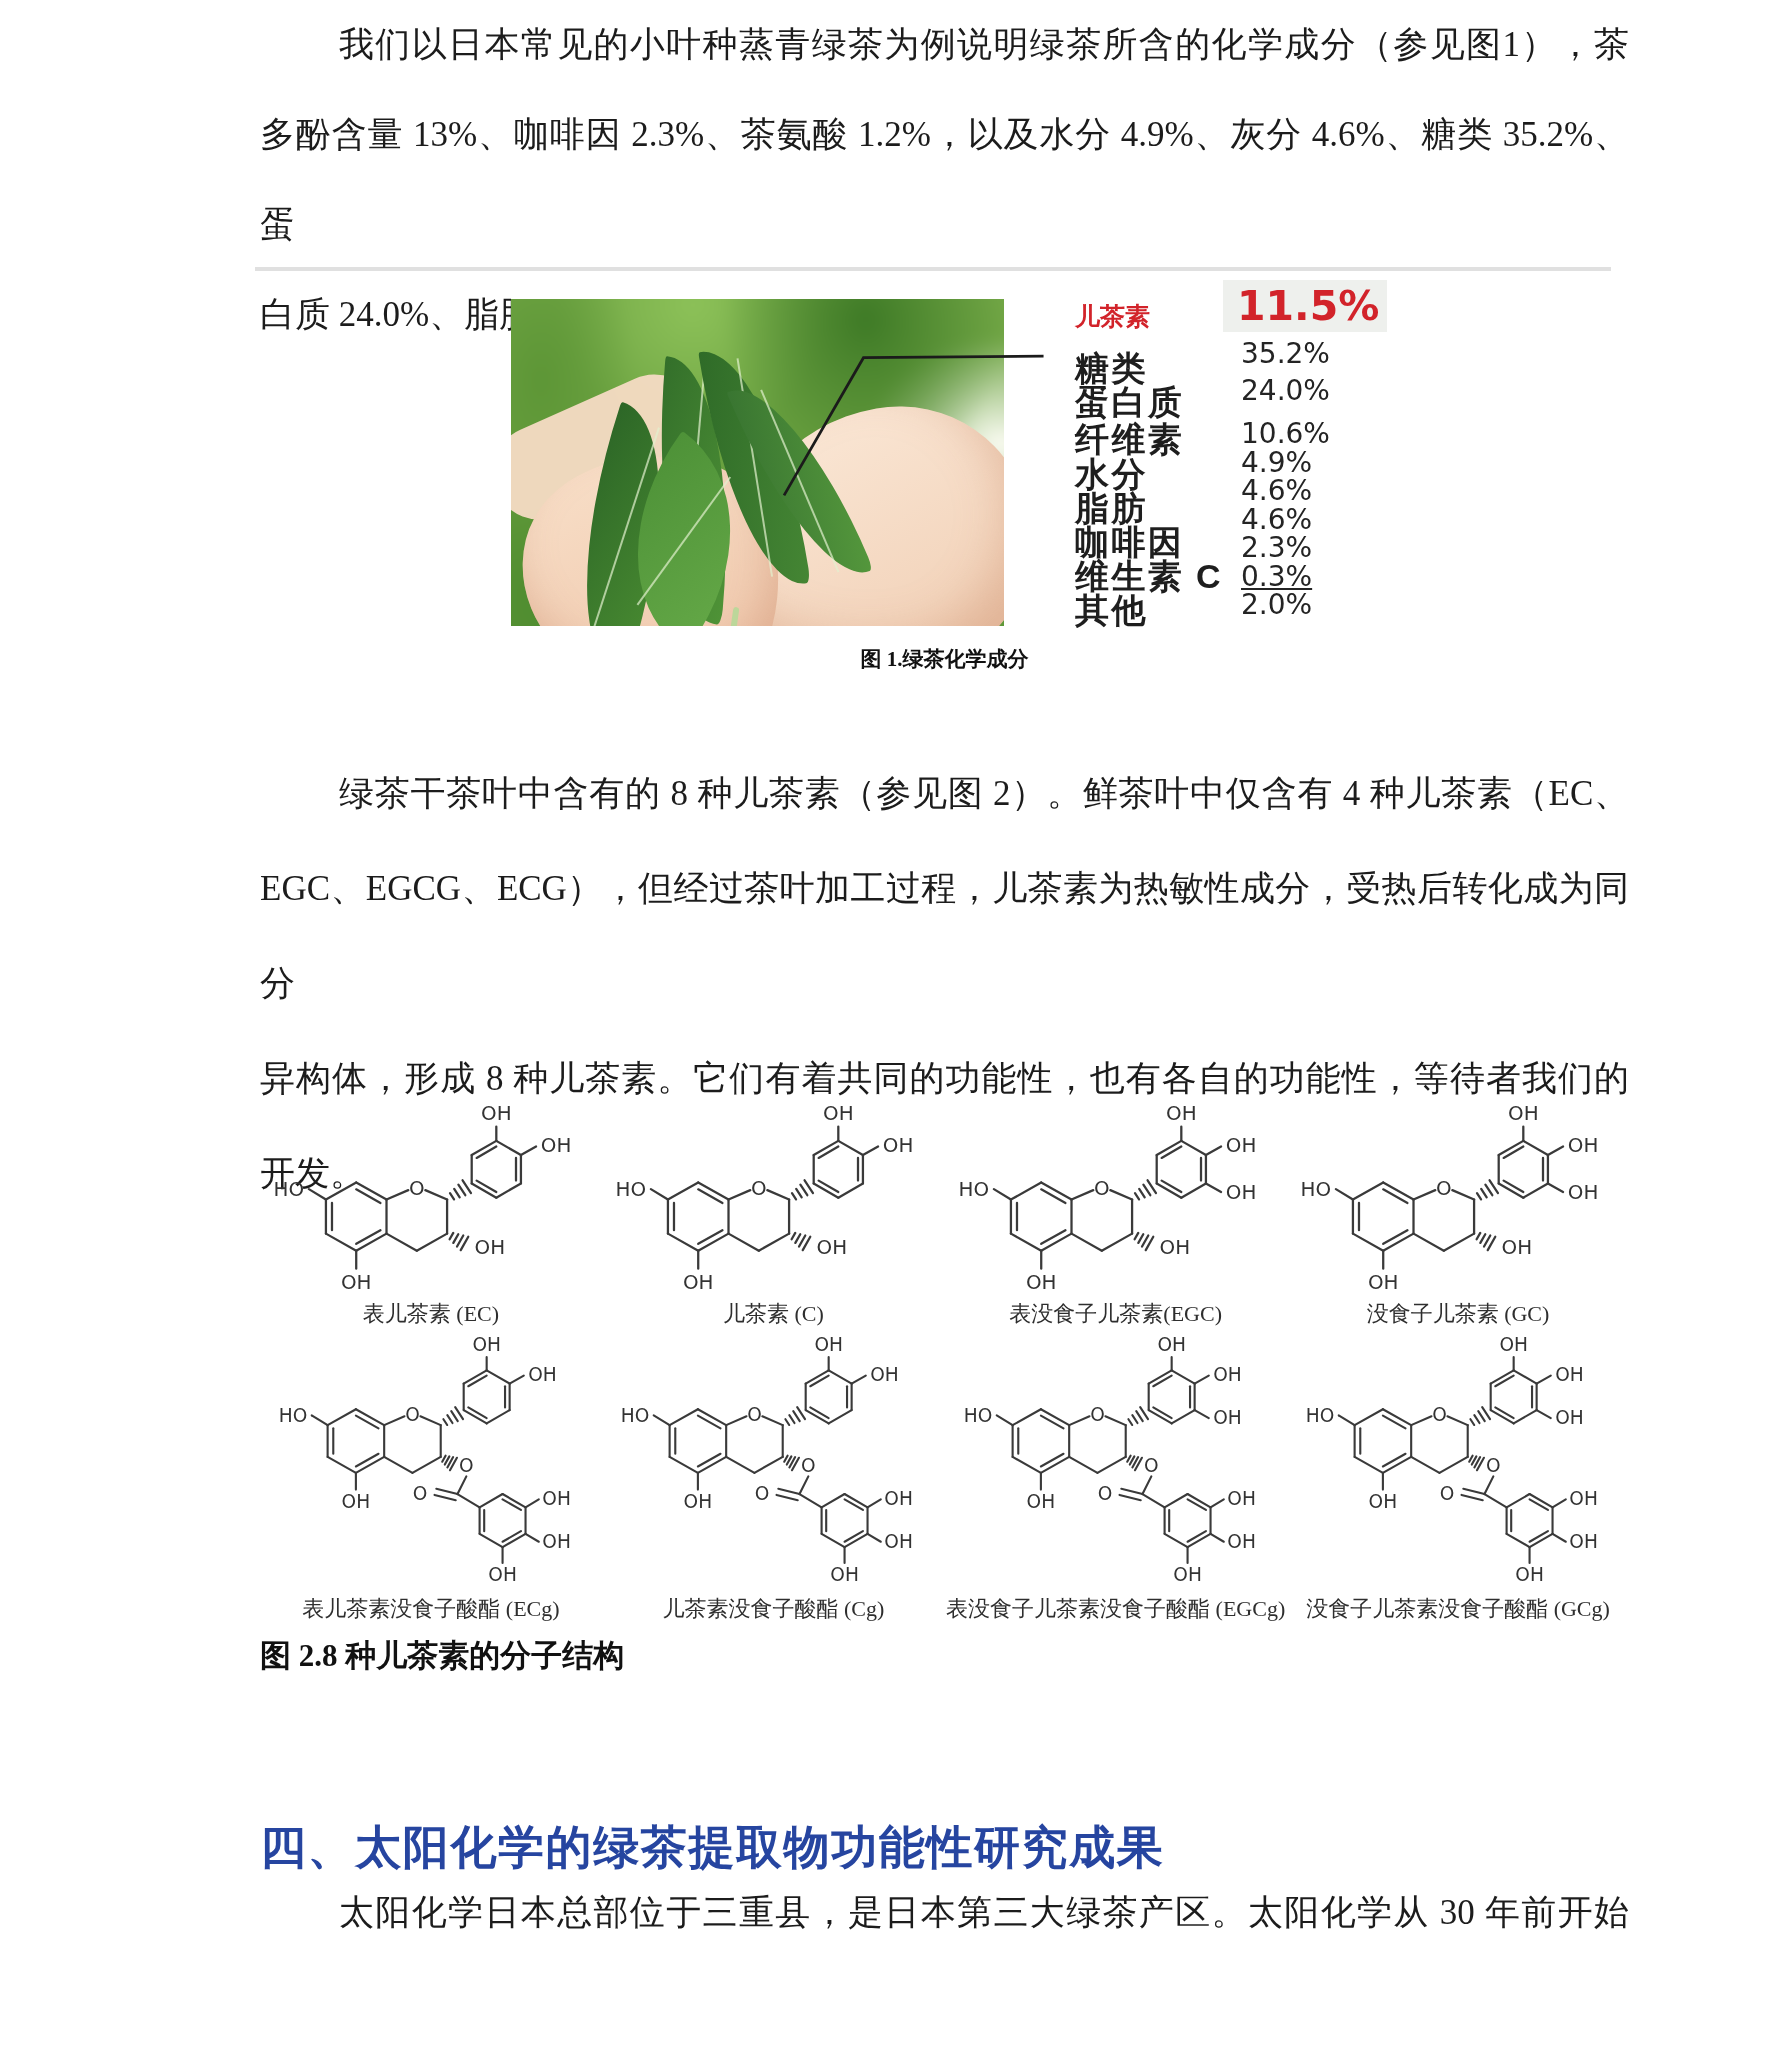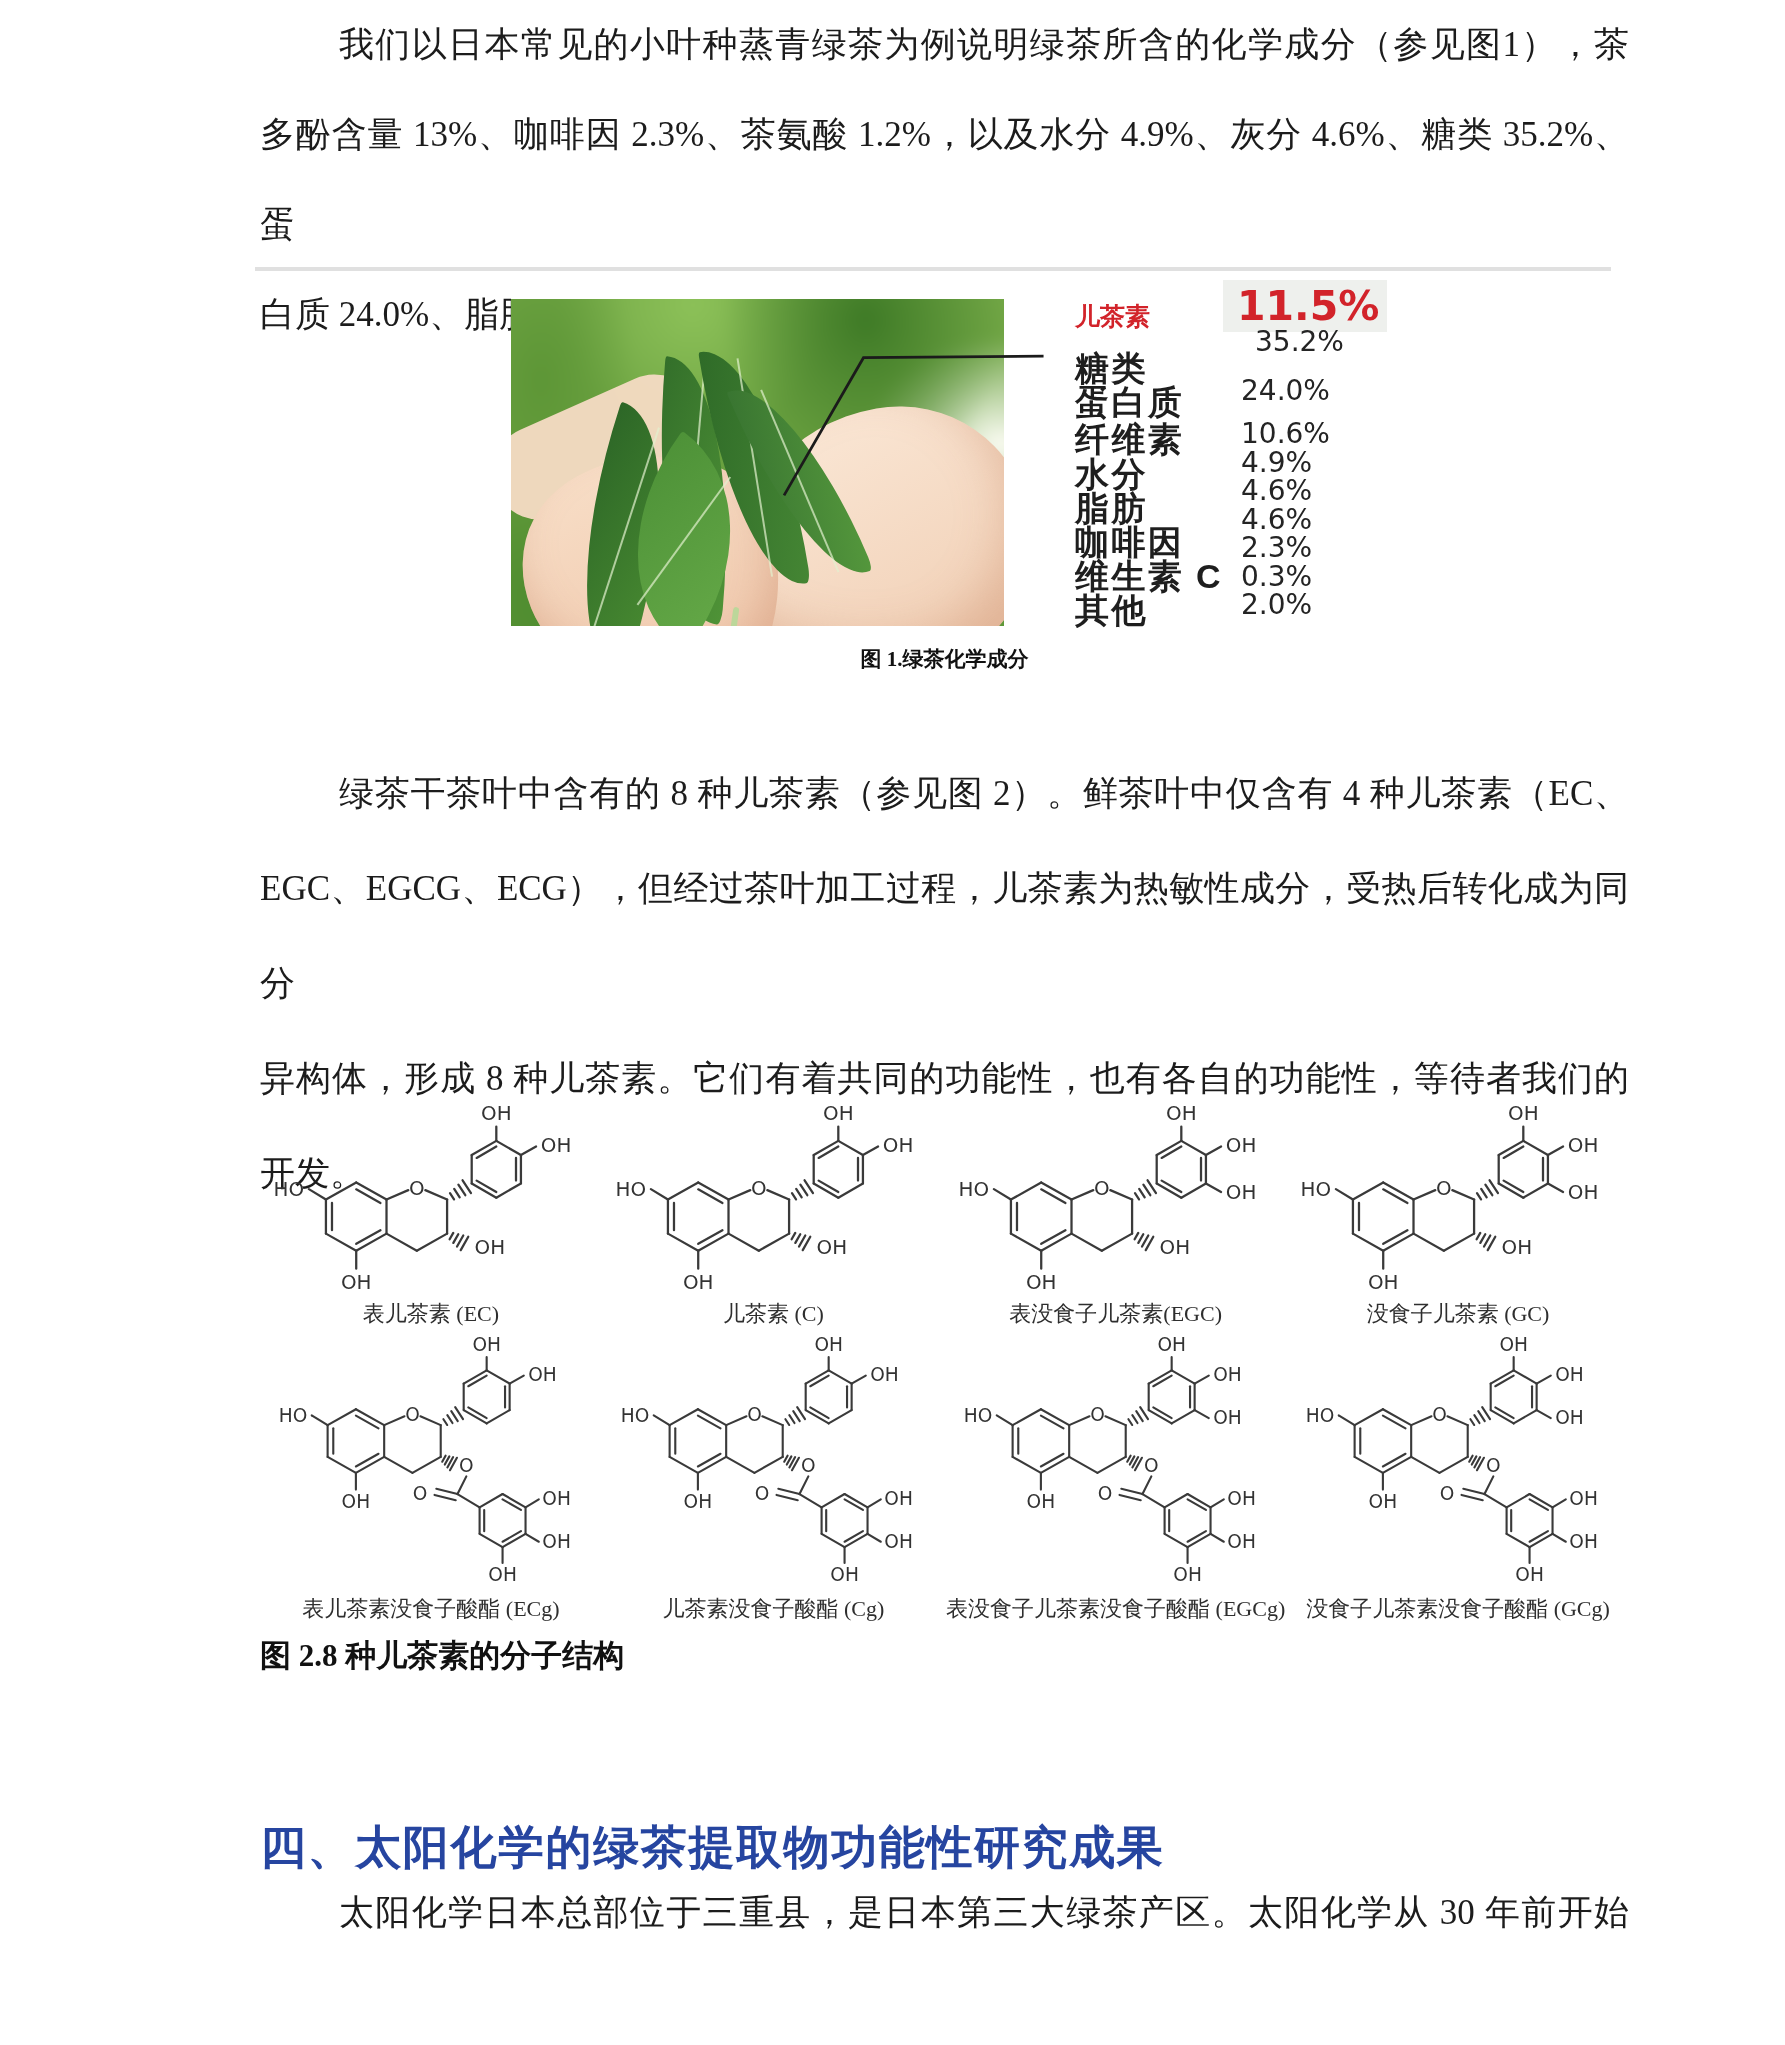--- a/index.html
+++ b/index.html
@@ -111,34 +111,34 @@
   <svg class="leader-svg" viewBox="0 0 760 440">
     <polyline points="347,270 448,95 677,93" fill="none" stroke="#1b1b1b" stroke-width="3.5"></polyline>
   </svg>
 
   <div class="cat-value-bg"></div>
   <div class="cat-label">儿茶素</div>
   <div class="cat-value">11.5%</div>
   <div id="fig1-rows">
       <div class="f1-label" style="top: 351px;">糖类</div>
       <div class="f1-label" style="top: 385px;">蛋白质</div>
-      <div class="f1-value" style="top: 328px; margin-left: 14px;">35.2%</div>
+      <div class="f1-value" style="top: 340px;">35.2%</div>
       <div class="f1-value" style="top: 377px;">24.0%</div>
       <div class="f1-label" style="top: 422px;">纤维素</div>
       <div class="f1-label" style="top: 457px;">水分</div>
       <div class="f1-label" style="top: 491px;">脂肪</div>
       <div class="f1-label" style="top: 525px;">咖啡因</div>
       <div class="f1-label" style="top: 559px;">维生素 C</div>
       <div class="f1-label" style="top: 593px;">其他</div>
       <div class="f1-value" style="top: 420px; text-align: center;">10.6%</div>
       <div class="f1-value" style="top: 449px;">4.9%</div>
       <div class="f1-value" style="top: 477px;">4.6%</div>
       <div class="f1-value" style="top: 506px;">4.6%</div>
       <div class="f1-value" style="top: 534px;">2.3%</div>
-      <div class="f1-value" style="top: 563px;">0.3%</div>
+      <div class="f1-value" style="top: 563px; text-decoration: underline;">0.3%</div>
       <div class="f1-value" style="top: 591px;">2.0%</div>
     </div>
 
   <div class="caption1">图 1.绿茶化学成分</div>
 
   <section class="para" id="p2">
       <div class="line indent">绿茶干茶叶中含有的 8 种儿茶素（参见图 2）。鲜茶叶中仅含有 4 种儿茶素（EC、</div>
       <div class="line">EGC、EGCG、ECG），但经过茶叶加工过程，儿茶素为热敏性成分，受热后转化成为同分</div>
       <div class="line">异构体，形成 8 种儿茶素。它们有着共同的功能性，也有各自的功能性，等待者我们的</div>
       <div class="line no-j">开发。</div>

